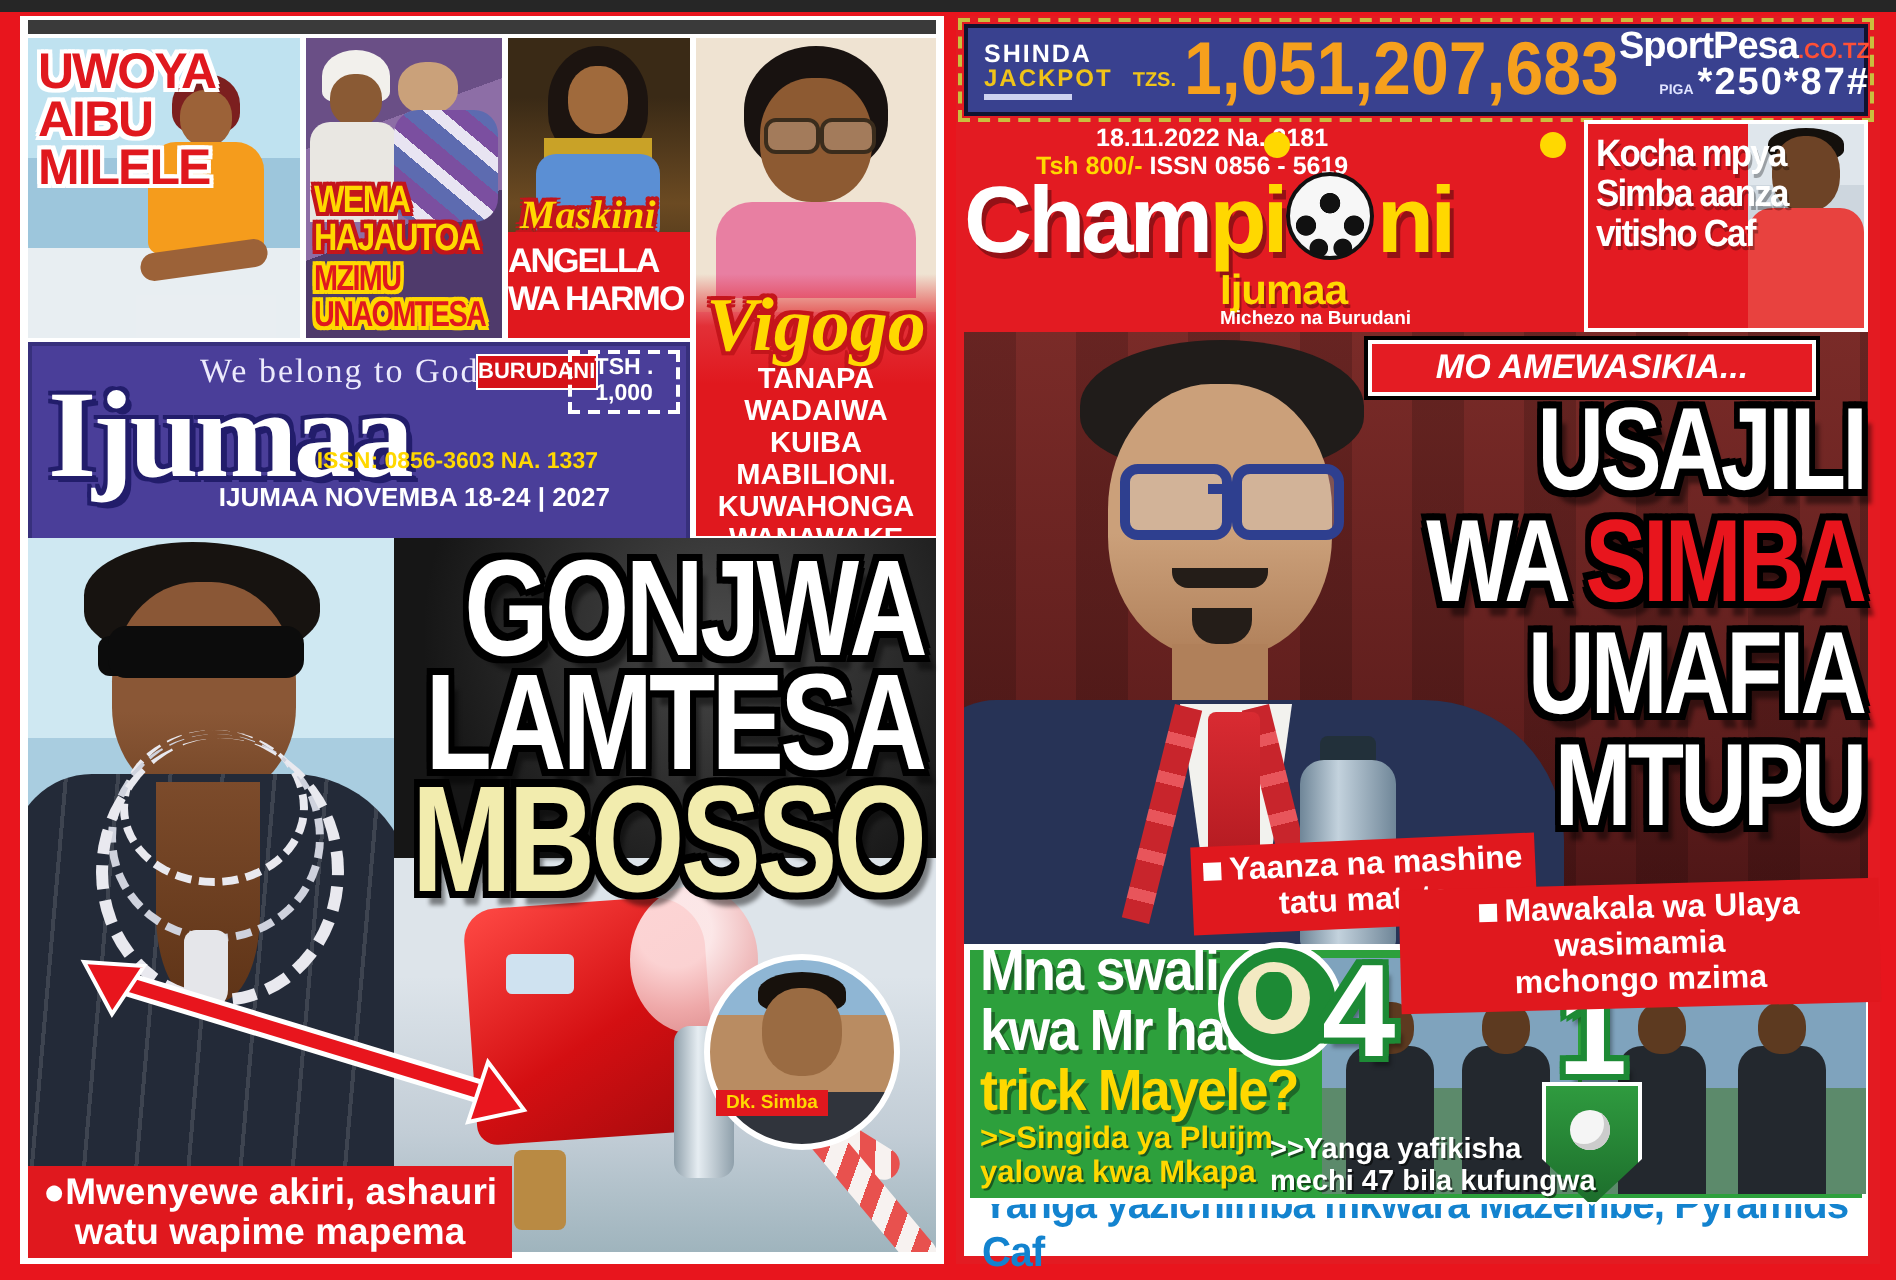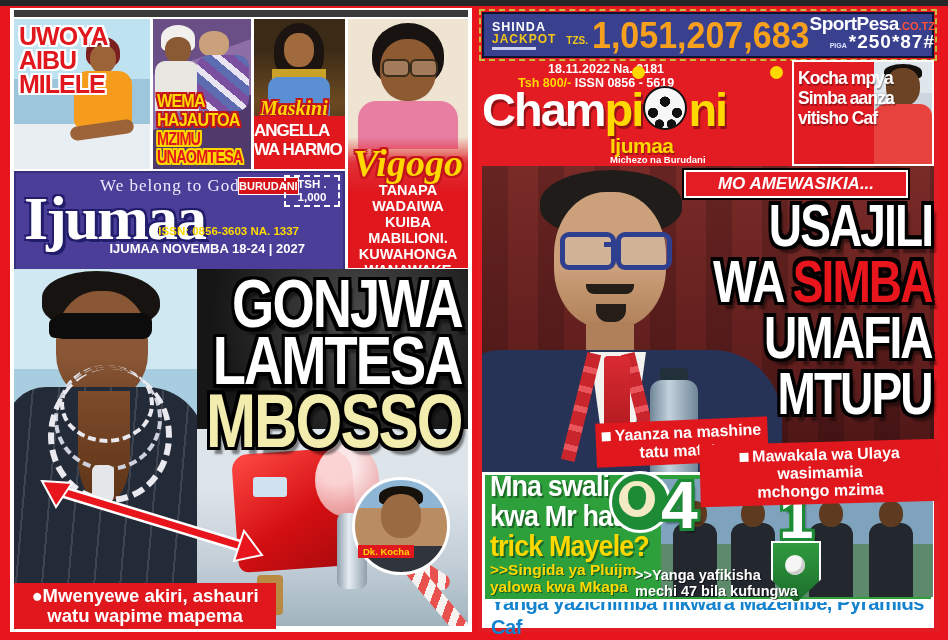--- a/index.html
+++ b/index.html
@@ -68,21 +68,21 @@
   .mch-cyl{left:140px;top:84px;width:30px;height:76px;background:linear-gradient(90deg,#8fa0ab,#e6edf2 40%,#8fa0ab);border-radius:8px}
   .tube{height:16px;border-radius:8px;background:repeating-linear-gradient(60deg,#e8514e 0 8px,#f7f2f0 8px 16px)}
   .tb1{left:150px;top:120px;width:110px;transform:rotate(32deg)}
   .tb2{left:170px;top:150px;width:120px;transform:rotate(50deg)}
   .tb3{left:60px;top:146px;width:26px;height:40px;background:#b98a43;border-radius:4px}
   .hl-line{right:6px;font-weight:bold;letter-spacing:-2px;transform:scale(.97,1.22);transform-origin:right top}
   .hl1{top:-5px;font-size:56px;color:#fff}
   .hl2{top:52px;font-size:56px;color:#fff}
   .hl3{top:108px;font-size:62px;color:#f2ecae;z-index:4}
   .kicker{left:0;top:314px;width:238px;background:#e0181e;color:#fff;font-weight:bold;font-size:18.5px;
-          line-height:20px;text-align:center;padding:3px 12px;z-index:5}
+          line-height:20px;text-align:center;padding:3px 2px;z-index:5}
   .chale{left:338px;top:208px;width:92px;height:92px;border-radius:50%;border:3px solid #fff;z-index:5;
          background:linear-gradient(180deg,#8fb6d4 0 30%,#b98c62 30% 72%,#30343c 72%);overflow:hidden}
   .chale-hair{left:24px;top:6px;width:44px;height:20px;background:#17110c;border-radius:50% 50% 30% 30%}
   .chale-face{left:26px;top:14px;width:40px;height:44px;background:#9a6b42;border-radius:46%}
   .chale-tag{left:344px;top:276px;background:#e0181e;color:#ffd800;font-size:9.5px;font-weight:bold;padding:1px 5px;z-index:6}
   .arrow-svg{left:24px;top:200px;width:240px;height:110px;z-index:6}
 
   
   .jackpot{left:4px;top:4px;width:452px;height:46px;background:#39418f;border:2px solid #10132f;
            outline:2px dashed #c9bf3e;outline-offset:1px;box-sizing:border-box;display:flex;align-items:center}
@@ -275,21 +275,21 @@
       <line x1="22" y1="22" x2="206" y2="78" stroke="#ffffff" stroke-width="12"></line>
       <line x1="22" y1="22" x2="206" y2="78" stroke="#e8151d" stroke-width="7"></line>
       <polygon points="4,12 34,14 18,38" fill="#e8151d" stroke="#fff" stroke-width="2"></polygon>
       <polygon points="224,86 196,92 206,62" fill="#e8151d" stroke="#fff" stroke-width="2"></polygon>
     </svg>
 
     <div class="abs chale">
       <div class="abs chale-hair"></div>
       <div class="abs chale-face"></div>
     </div>
-    <div class="abs chale-tag">Dk. Kocha</div>
+    <div class="abs chale-tag">Dk. Simba</div>
 
     <div class="abs kicker pre">●Mwenyewe akiri, ashauri
 watu wapime mapema</div>
   </div>
 </div>
 
 <div id="pageR" class="abs page">
 
   <div class="abs jackpot">
     <div class="jp-left">

